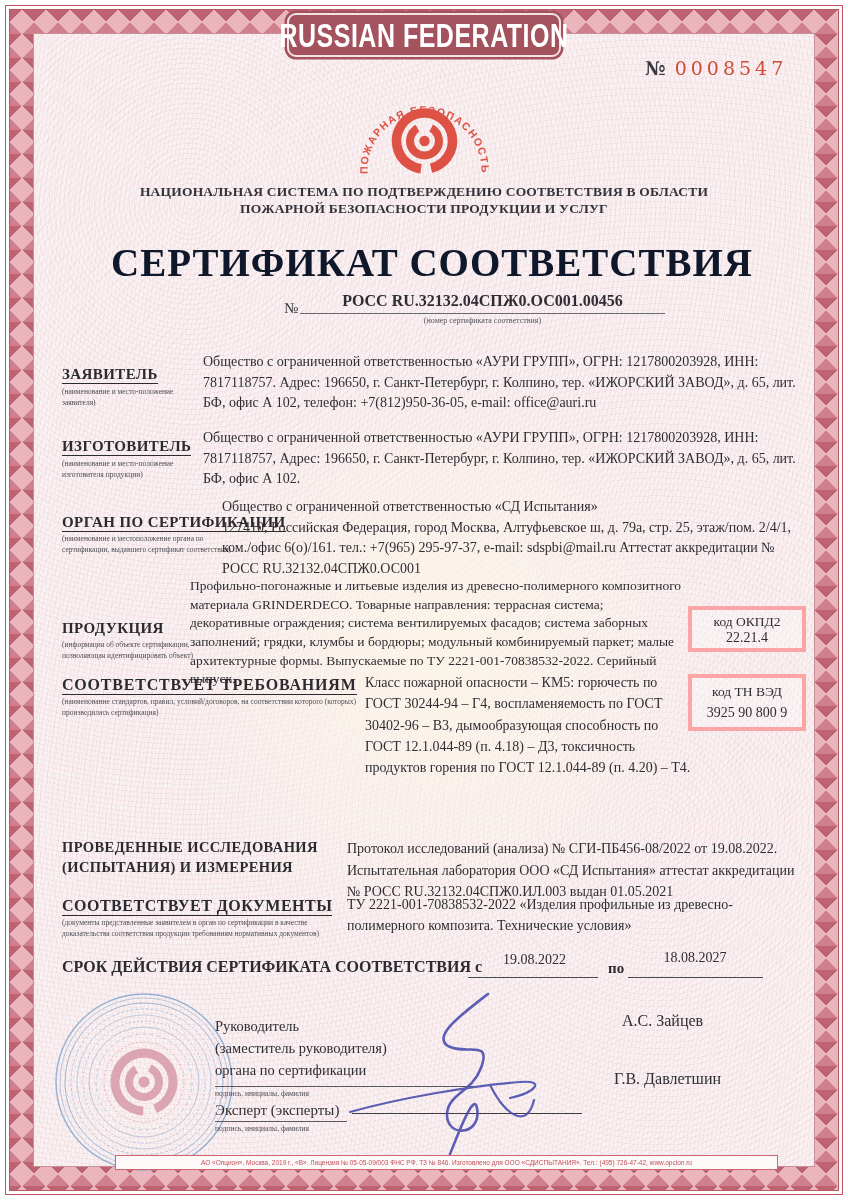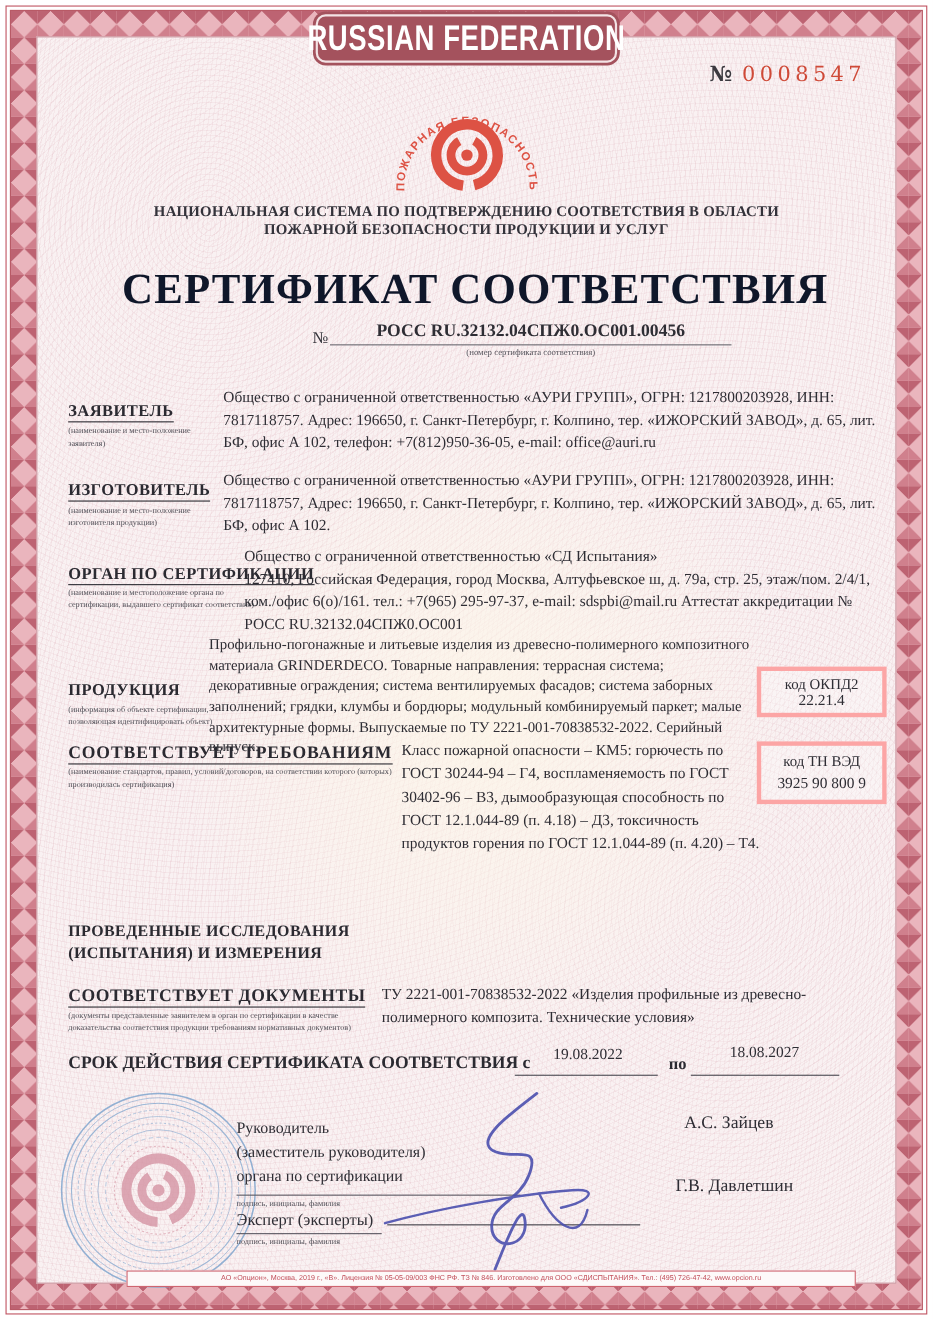--- a/index.html
+++ b/index.html
@@ -193,20 +193,21 @@
   </div>
 
   <div class="lab u l-req"><span>СООТВЕТСТВУЕТ ТРЕБОВАНИЯМ</span></div>
   <div class="cap c-req">(наименование стандартов, правил, условий/договоров, на соответствии которого (которых) производилась сертификация)</div>
   <div class="bod b-req">Класс пожарной опасности – КМ5: горючесть по ГОСТ 30244-94 – Г4, воспламеняемость по ГОСТ 30402-96 – В3, дымообразующая способность по ГОСТ 12.1.044-89 (п. 4.18) – Д3, токсичность продуктов горения по ГОСТ 12.1.044-89 (п. 4.20) – Т4.</div>
 
   <div class="lab l-tst">
     <span style="display:block">ПРОВЕДЕННЫЕ ИССЛЕДОВАНИЯ</span>
     <span style="display:block">(ИСПЫТАНИЯ) И ИЗМЕРЕНИЯ</span>
   </div>
+  <div class="bod b-tst">Протокол исследований (анализа) № СГИ-ПБ456-08/2022 от 19.08.2022. Испытательная лаборатория ООО «СД Испытания» аттестат аккредитации № РОСС RU.32132.04СПЖ0.ИЛ.003 выдан 01.05.2021</div>
 
   <div class="lab u l-doc"><span>СООТВЕТСТВУЕТ ДОКУМЕНТЫ</span></div>
   <div class="cap c-doc">(документы представленные заявителем в орган по сертификации в качестве доказательства соответствия продукции требованиям нормативных документов)</div>
   <div class="bod b-doc">ТУ 2221-001-70838532-2022 «Изделия профильные из древесно-полимерного композита. Технические условия»</div>
 
   <div class="v-lab">СРОК ДЕЙСТВИЯ СЕРТИФИКАТА СООТВЕТСТВИЯ с</div>
   <div class="v-d1">19.08.2022</div>
   <div class="v-l1"></div>
   <div class="v-to">по</div>
   <div class="v-d2">18.08.2027</div>

